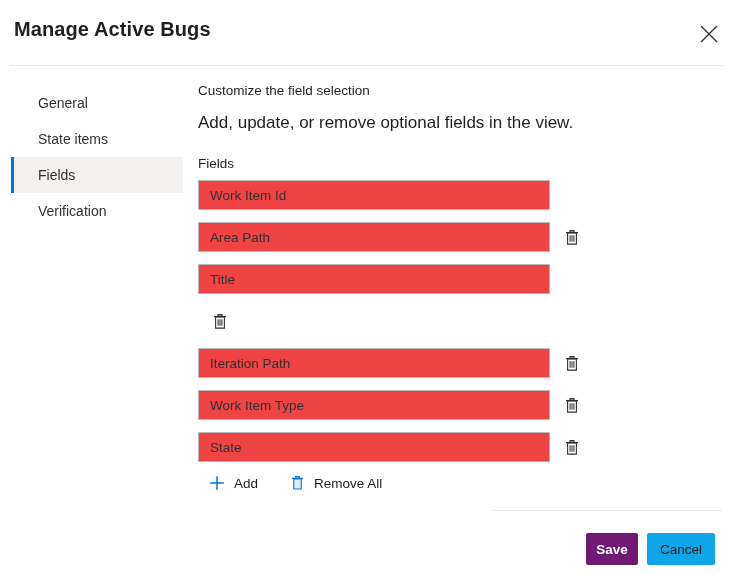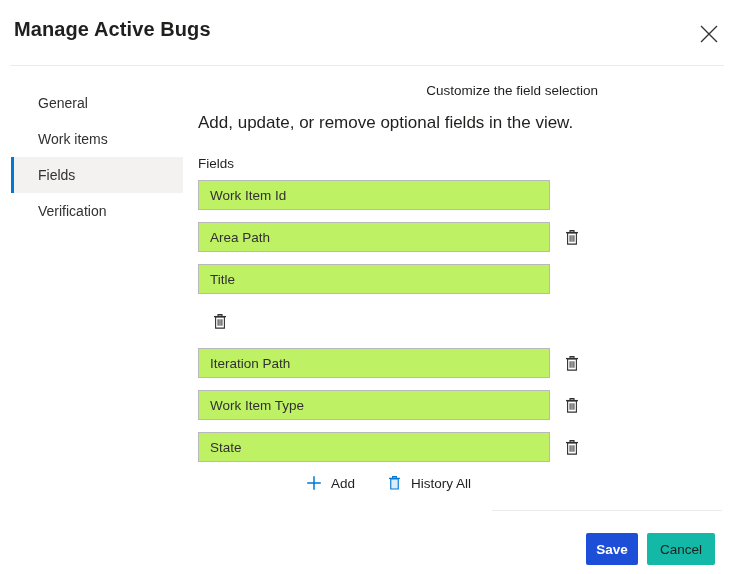--- a/index.html
+++ b/index.html
@@ -90,21 +90,20 @@
     position: absolute;
     left: 198px;
     top: 82px;
     width: 400px;
   }
   .intro-heading {
     font-size: 13.5px;
     color: #201f1e;
     line-height: 18px;
     margin: 0 0 14px 0;
-    text-align: right;
   }
   .intro-sub {
     font-size: 17px;
     color: #201f1e;
     line-height: 18px;
     margin: 0 0 24px 0;
   }
   .fields-label {
     font-size: 13.5px;
     color: #201f1e;
@@ -116,21 +115,21 @@
     display: flex;
     align-items: center;
     height: 30px;
     margin-bottom: 12px;
   }
   .field-input {
     width: 352px;
     height: 30px;
     box-sizing: border-box;
     border: 1px solid #b9b9b9;
-    background: #bef264;
+    background: #ef4444;
     font-family: "Liberation Sans", sans-serif;
     font-size: 13.5px;
     color: #323130;
     padding: 0 11px;
     outline: none;
     border-radius: 0;
   }
   .field-input::placeholder { color: #323130; opacity: 1; }
   .delete-icon-btn {
     width: 26px;
@@ -143,21 +142,20 @@
   }
   .delete-icon-btn.hidden-slot { visibility: hidden; }
   .delete-icon-btn svg { display: block; }
 
   
   .command-bar {
     display: flex;
     align-items: center;
     margin-top: 6px;
     padding-left: 10px;
-    justify-content: center;
   }
   .command-button {
     display: flex;
     align-items: center;
     cursor: pointer;
     font-size: 13.5px;
     color: #201f1e;
     margin-right: 30px;
   }
   .command-button .cmd-glyph {
@@ -195,29 +193,29 @@
     font-size: 13.5px;
     border: none;
     border-radius: 2px;
     cursor: pointer;
     display: flex;
     align-items: center;
     justify-content: center;
     box-sizing: border-box;
   }
   .btn-primary {
-    background: #1d4ed8;
+    background: #701a75;
     color: #ffffff;
     font-weight: bold;
     width: 52px;
     min-width: 52px;
     padding: 0;
   }
   .btn-secondary {
-    background: #14b8a6;
+    background: #0ea5e9;
     color: #201f1e;
     margin-left: 9px;
     width: 68px;
     min-width: 68px;
     padding: 0;
   }
 </style>
 </head>
 <body>
 
@@ -233,21 +231,21 @@
   </div>
 
   <div class="header-divider"></div>
 </div>
 
 <div class="sidebar">
   <div class="sidebar-item">
     <span>General</span>
   </div>
   <div class="sidebar-item">
-    <span>Work items</span>
+    <span>State items</span>
   </div>
   <div class="sidebar-item selected">
     <span>Fields</span>
   </div>
   <div class="sidebar-item">
     <span>Verification</span>
   </div>
 </div>
 
 <div class="main-panel">
@@ -368,21 +366,21 @@
     </div>
 
     <div class="command-button">
       <span class="cmd-glyph">
         <svg width="15" height="16" viewBox="0 0 16 17" aria-hidden="true">
           <path d="M6 1.5h4v1.6H6z" fill="none" stroke="#0078d4" stroke-width="1.2"></path>
           <path d="M2.2 3.6h11.6" stroke="#0078d4" stroke-width="1.4"></path>
           <path d="M4 4.1h8v10.8H4z" fill="#deecf9" stroke="#0078d4" stroke-width="1.2"></path>
         </svg>
       </span>
-      <span>History All</span>
+      <span>Remove All</span>
     </div>
   </div>
 
 </div>
 
 <div class="footer-divider"></div>
 
 <div class="footer-actions">
   <button class="btn btn-primary">Save</button>
   <button class="btn btn-secondary">Cancel</button>

